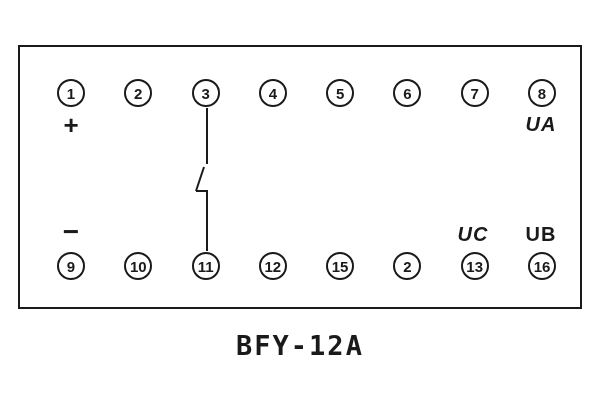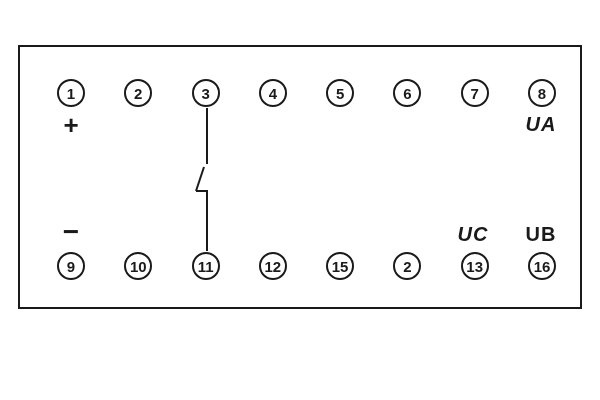--- a/index.html
+++ b/index.html
@@ -72,14 +72,15 @@
 
   <svg class="switch-overlay" viewBox="0 0 600 400">
 
     <path d="M207,108 L207,164" stroke="var(--line)" stroke-width="2" fill="none"></path>
 
     <path d="M207,251 L207,191 L196,191" stroke="var(--line)" stroke-width="2" fill="none"></path>
 
     <path d="M196,191 L204,167" stroke="var(--line)" stroke-width="2" fill="none"></path>
   </svg>
 
+  <div class="title">BFY-12A</div>
 
 </div>
 
 </body></html>

